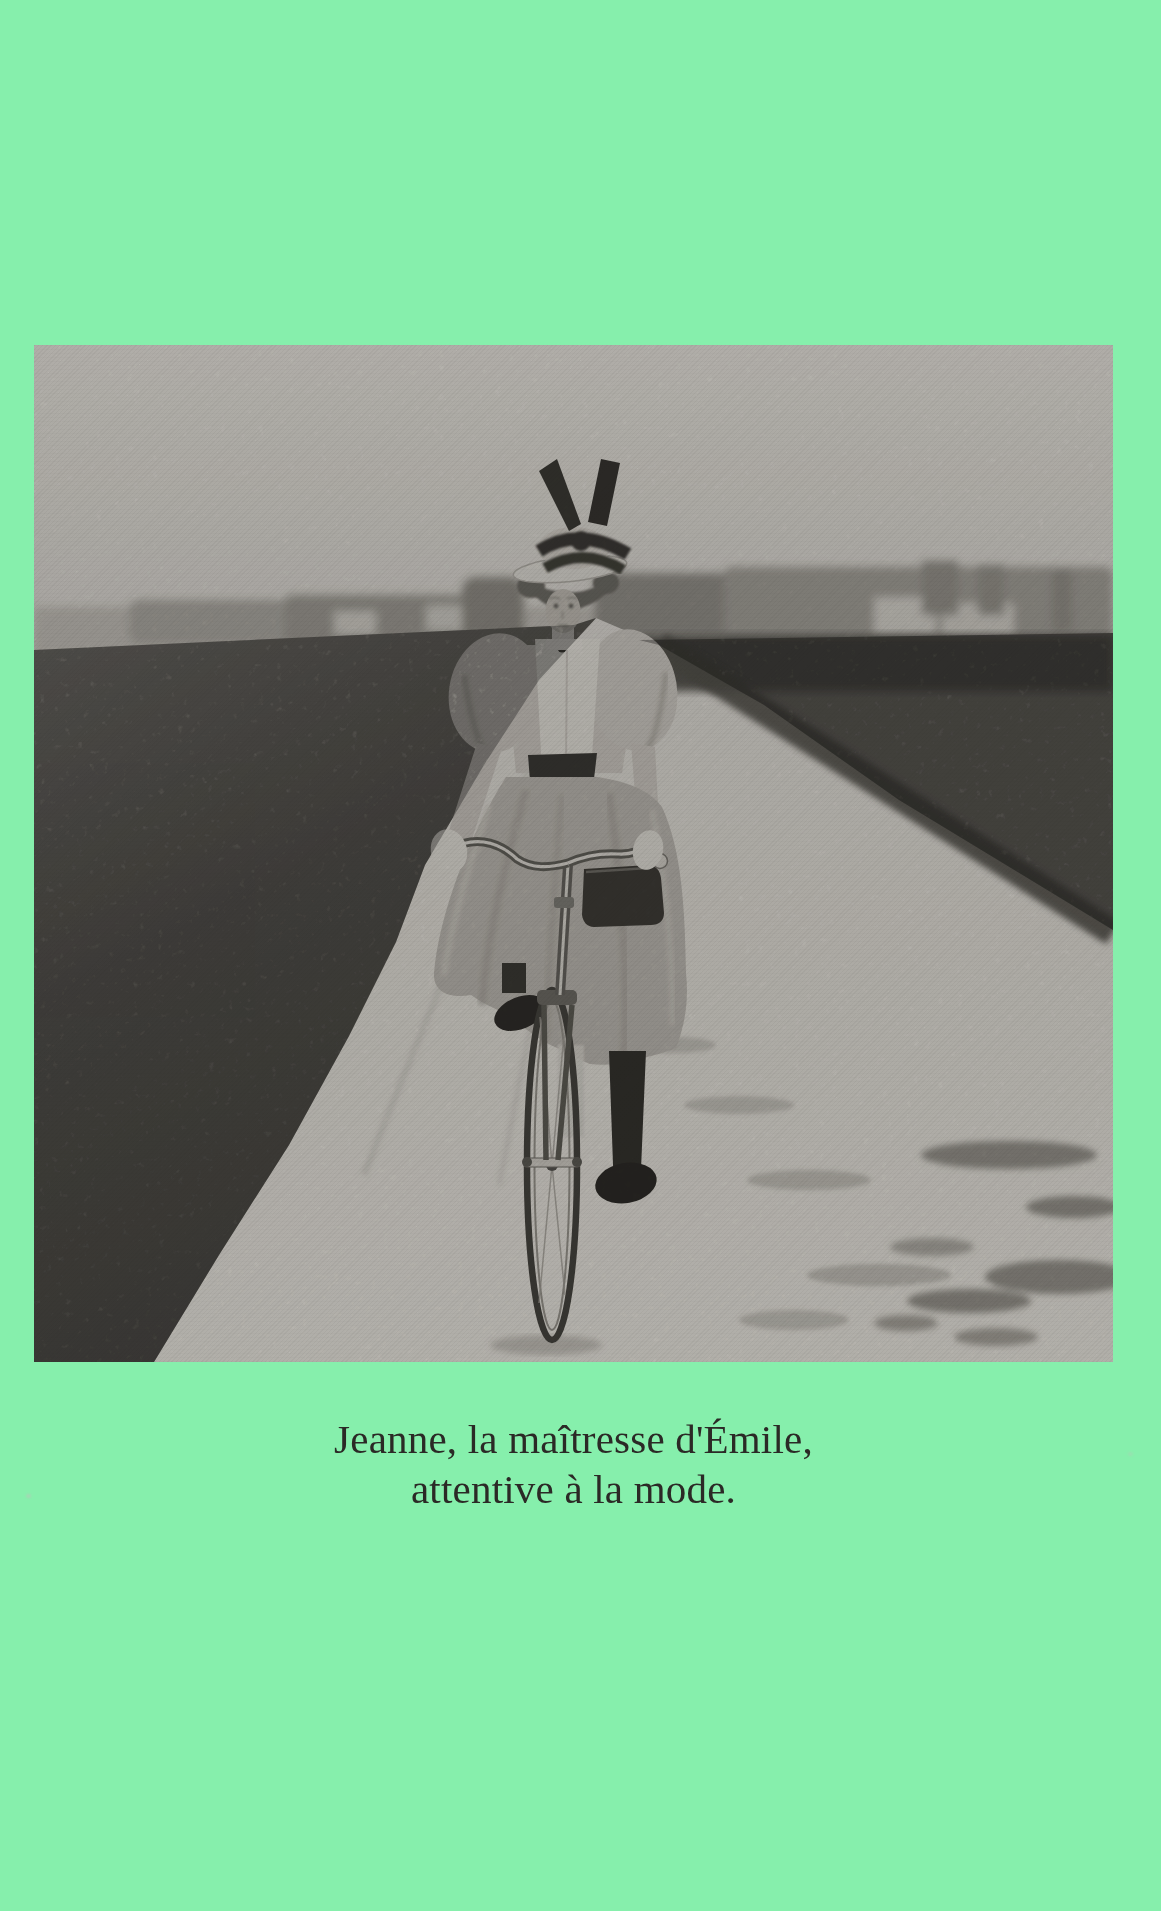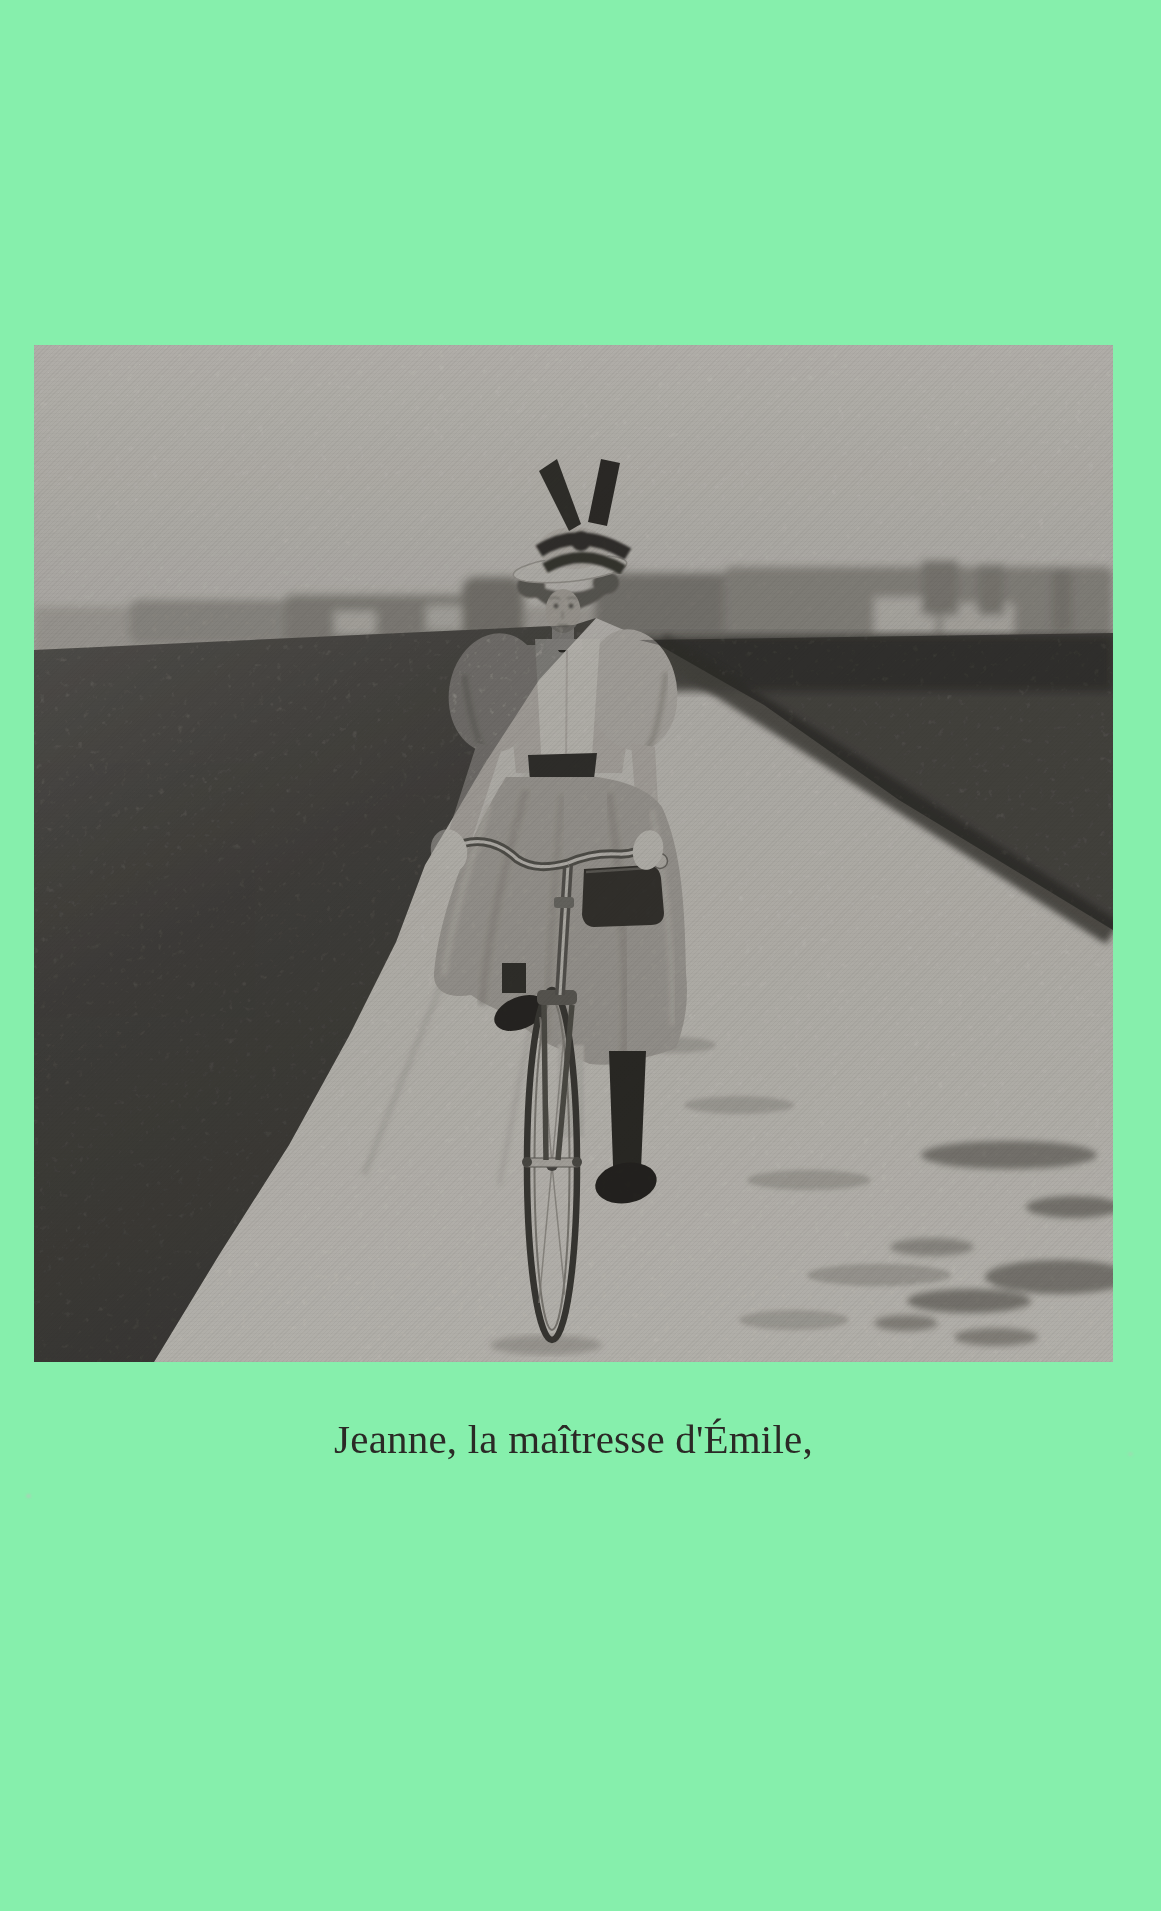--- a/index.html
+++ b/index.html
@@ -269,18 +269,19 @@
 
       <rect x="0" y="0" width="1079" height="1017" filter="url(#grainCoarse)" opacity="0.07"></rect>
       <rect x="0" y="0" width="1079" height="1017" clip-path="url(#fieldsClip)" filter="url(#grainCoarse)" opacity="0.3"></rect>
       <rect x="0" y="0" width="1079" height="1017" filter="url(#grainFine)" opacity="0.13"></rect>
     </svg>
     <div class="halftone"></div>
   </figure>
 
   <div class="caption">
     <div>Jeanne, la maîtresse d'Émile,</div>
+    <div>attentive à la mode.</div>
   </div>
 
   <div class="speck" style="left:26px;top:1494px"></div>
   <div class="speck" style="left:1128px;top:1452px;opacity:.3"></div>
 
 </div>
 
 </body></html>

